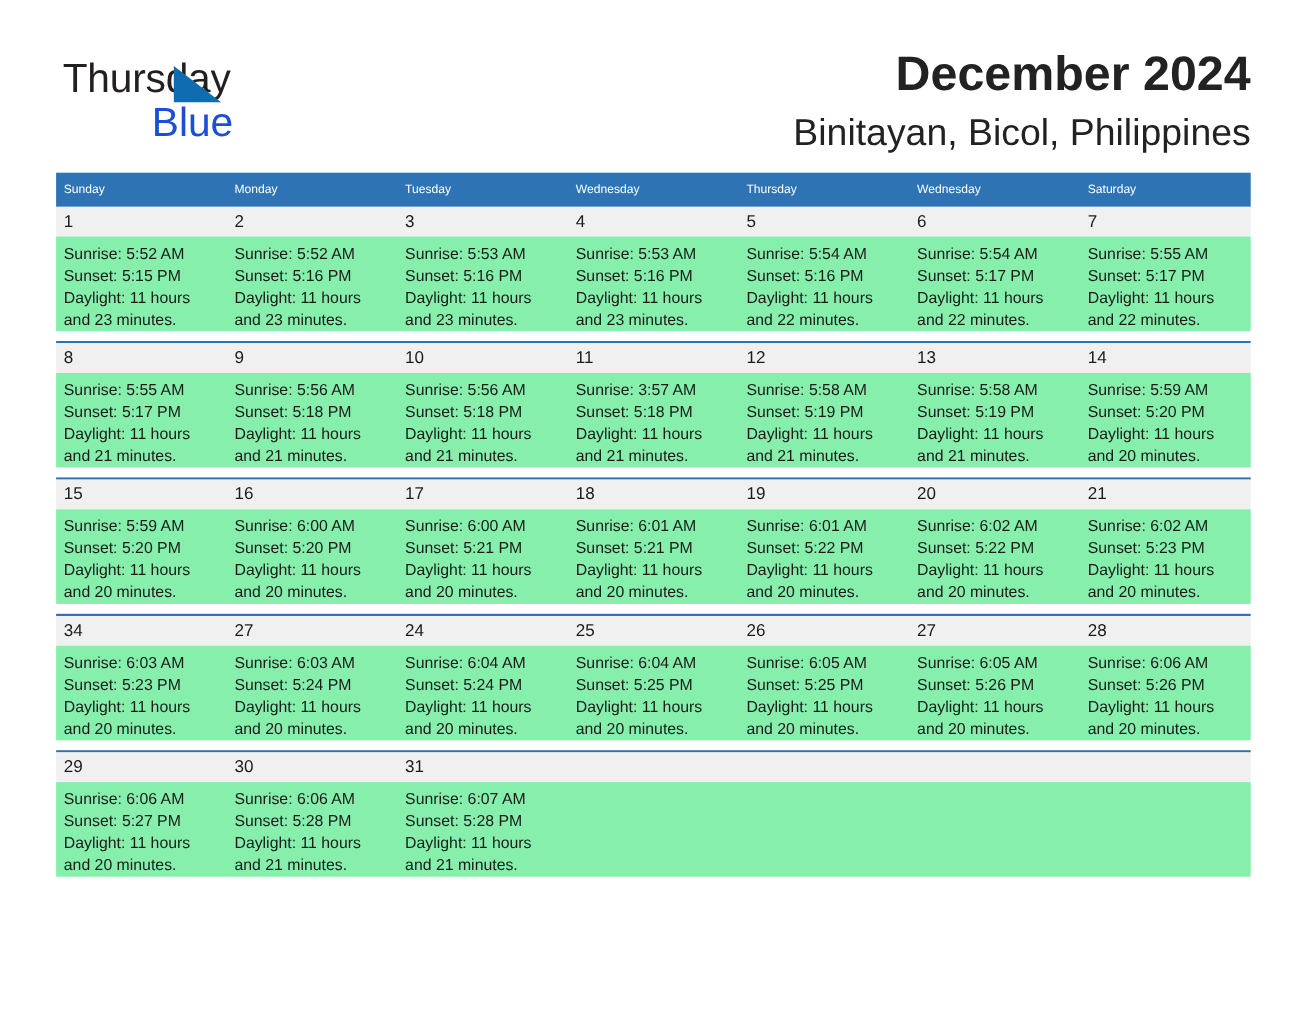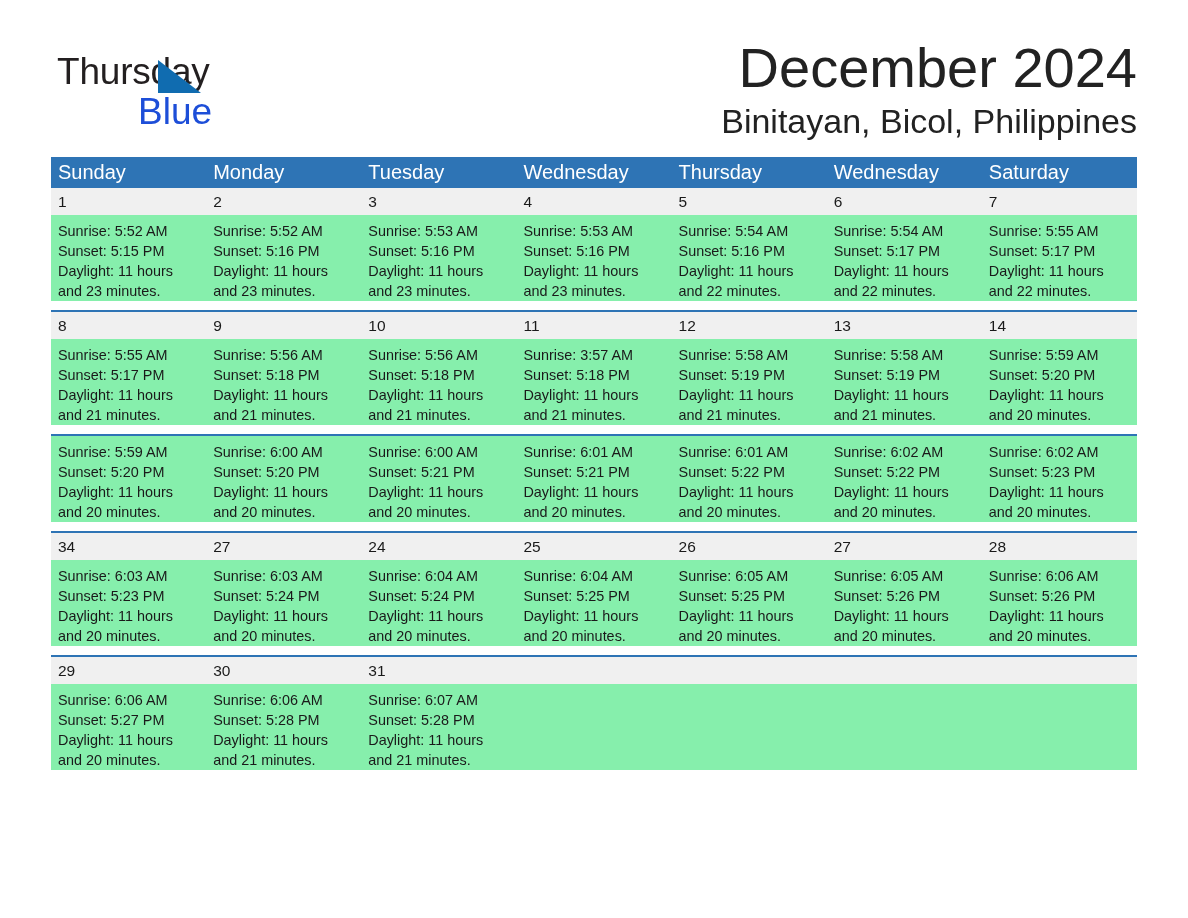--- a/index.html
+++ b/index.html
@@ -66,24 +66,24 @@
     font-family: "Liberation Sans", sans-serif;
   }
 
   .title-block {
     position: absolute;
     right: 0;
     top: 0;
     text-align: right;
   }
   .month-title {
-    font-size: 56px;
+    font-size: 44px;
     line-height: 56px;
     color: #222222;
-    font-weight: normal;
+    font-weight: bold;
     margin: 0;
     white-space: nowrap;
   }
   .location-subtitle {
     font-size: 34px;
     line-height: 34px;
     color: #222222;
     margin: 8px 0 0 0;
     white-space: nowrap;
   }
@@ -97,21 +97,21 @@
   }
   .weekday-row {
     display: flex;
     background: #2e74b5;
     height: 31px;
   }
   .weekday {
     flex: 1 1 0;
     min-width: 0;
     color: #ffffff;
-    font-size: 20px;
+    font-size: 11px;
     line-height: 31px;
     padding-left: 7px;
     box-sizing: border-box;
     white-space: nowrap;
     overflow: hidden;
   }
 
   .week {
     position: relative;
     border-top: 2px solid #2e74b5;
@@ -293,20 +293,29 @@
             </div>
             <div class="detail">
               <div class="detail-line">Sunrise: 5:59 AM</div>
               <div class="detail-line">Sunset: 5:20 PM</div>
               <div class="detail-line">Daylight: 11 hours</div>
               <div class="detail-line">and 20 minutes.</div>
             </div>
           </div>
         </div>
         <div class="week">
+          <div class="daynum-row">
+            <div class="daynum">15</div>
+            <div class="daynum">16</div>
+            <div class="daynum">17</div>
+            <div class="daynum">18</div>
+            <div class="daynum">19</div>
+            <div class="daynum">20</div>
+            <div class="daynum">21</div>
+          </div>
           <div class="detail-row">
             <div class="detail">
               <div class="detail-line">Sunrise: 5:59 AM</div>
               <div class="detail-line">Sunset: 5:20 PM</div>
               <div class="detail-line">Daylight: 11 hours</div>
               <div class="detail-line">and 20 minutes.</div>
             </div>
             <div class="detail">
               <div class="detail-line">Sunrise: 6:00 AM</div>
               <div class="detail-line">Sunset: 5:20 PM</div>

